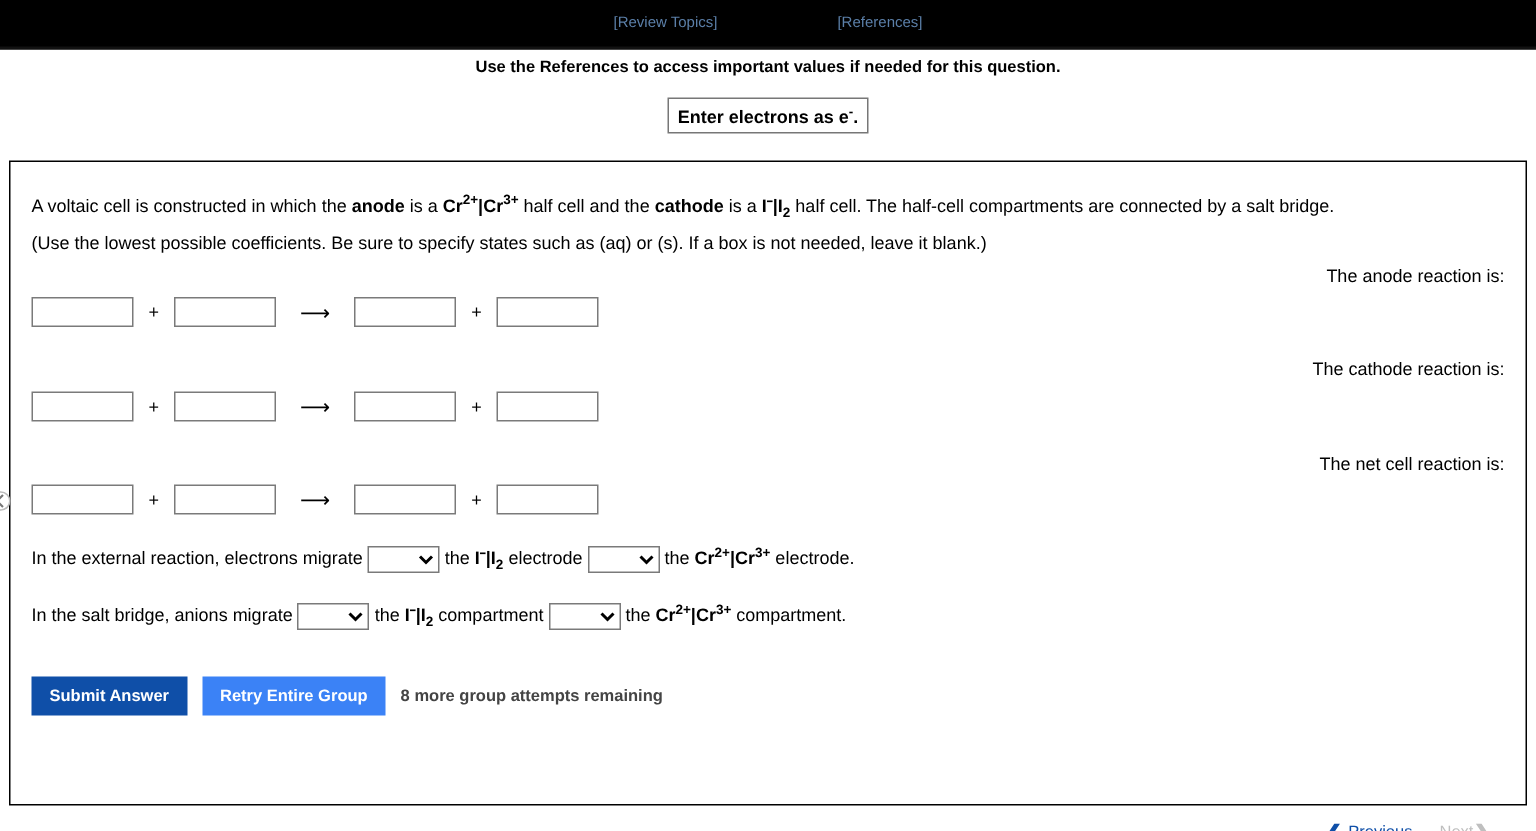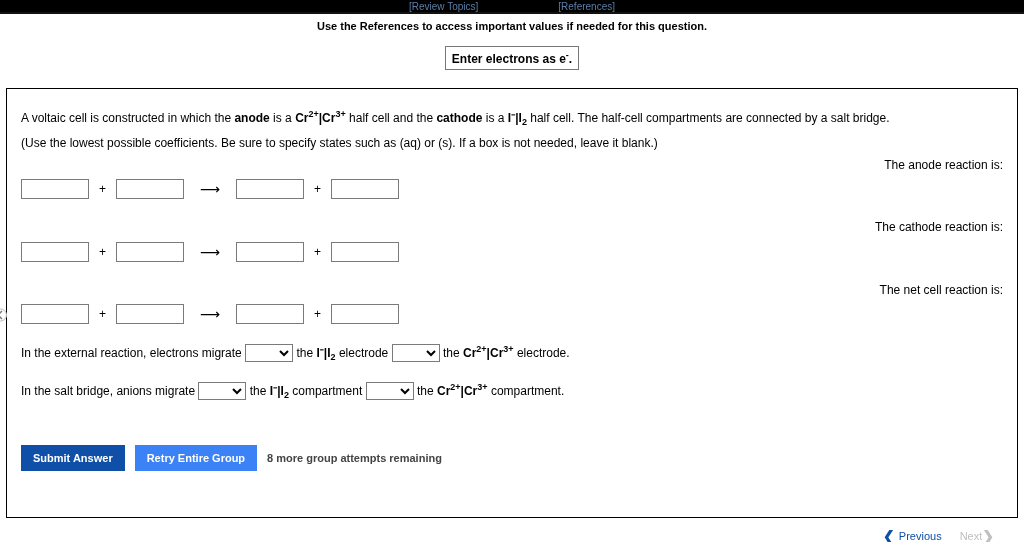--- a/index.html
+++ b/index.html
@@ -1,17 +1,17 @@
 <!DOCTYPE html>
 <html><head>
 <meta charset="utf-8">
 <style>
   * { box-sizing: border-box; }
   body { margin:0; font-family: Verdana, Arial, sans-serif; font-size:12px; background:#fff; color:#000; }
-  .topbar { background:#000; height:14px; width:100%; color:#fff; display:flex; align-items:center; justify-content:center; gap:80px; font-size:10px; border-bottom:2px solid #111; }
+  .topbar { background:#000; height:33px; width:100%; color:#fff; display:flex; align-items:center; justify-content:center; gap:80px; font-size:10px; border-bottom:2px solid #111; }
   .topbar a { color:#5b7fa8; text-decoration:none; font-family: Verdana, Arial, sans-serif; }
   .instruction { text-align:center; font-weight:bold; font-size:11px; padding:6px 0 10px 0; }
   .hint-row { text-align:center; padding:4px 0 18px 0; }
   .hint { display:inline-block; border:1px solid #777; padding:3px 6px; font-size:12px;font-weight:bold; }
   .content { border:1px solid #000; margin: 0 6px 0 6px; padding:18px 14px 1px 14px; min-height:430px; position:relative; }
   .scrollgutter { position:absolute; left:-13px; top:50%; width:13px; height:24px; }
   .scrollgutter svg { display:block; }
   .ptext { line-height:1.7; }
   .rx-line { display:flex; align-items:center; gap:6px; margin:4px 0 18px 0; }
   .rx-line input[type=text] { width:68px; height:20px; border:1px solid #7a7a7a; font-size:12px; padding:1px 2px; }
@@ -105,21 +105,21 @@
   </div>
 
   <div class="ptext" style="margin-top:14px;">
     <span>In the salt bridge, anions migrate </span>
     <select class="sel"><option></option></select>
     <span> the </span><b><span>I⁻|I</span><sub>2</sub></b><span> compartment </span>
     <select class="sel"><option></option></select>
     <span> the </span><b><span>Cr</span><sup>2+</sup>|<span>Cr</span><sup>3+</sup></b><span> compartment.</span>
   </div>
 
-  <div class="btnbar" style="margin-top:41px;">
+  <div class="btnbar" style="margin-top:28px;">
     <button class="btn">Submit Answer</button>
     <button class="btn secondary">Retry Entire Group</button>
     <span class="attempts">8 more group attempts remaining</span>
   </div>
 
 </div>
 
 <div class="prevnext" style="position:relative; width:1024px; height:24px;">
   <div style="position:absolute; right:18px; bottom:0; display:flex; gap:18px; align-items:center;">
     <span class="prev">

